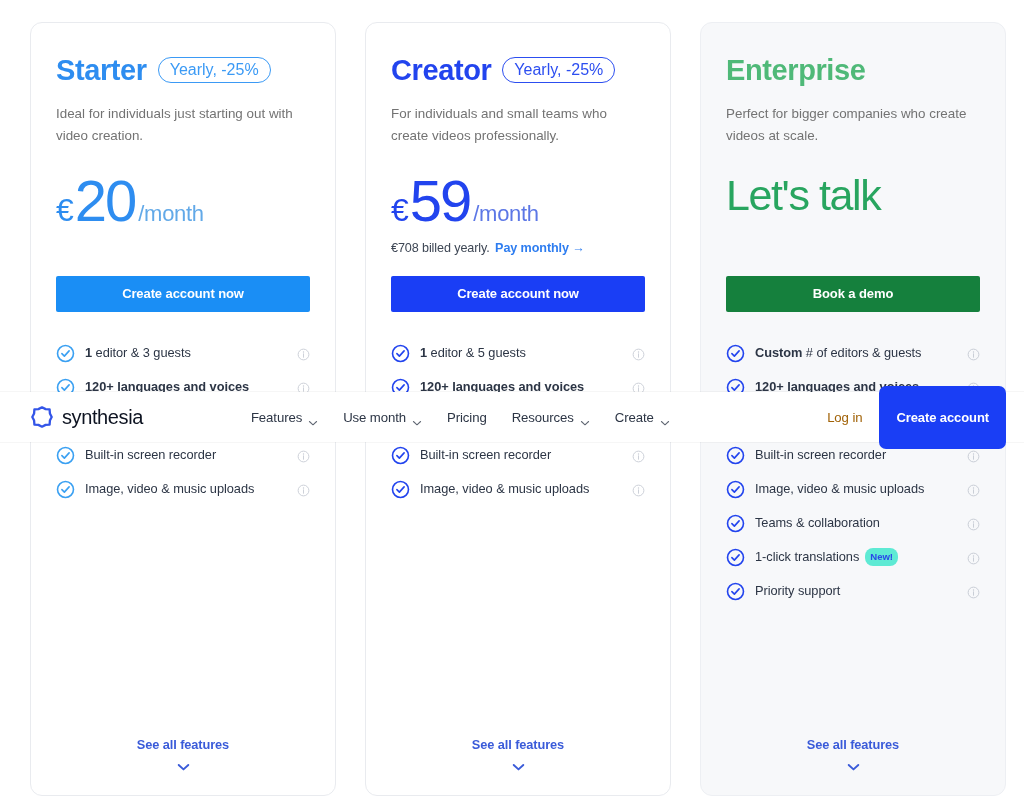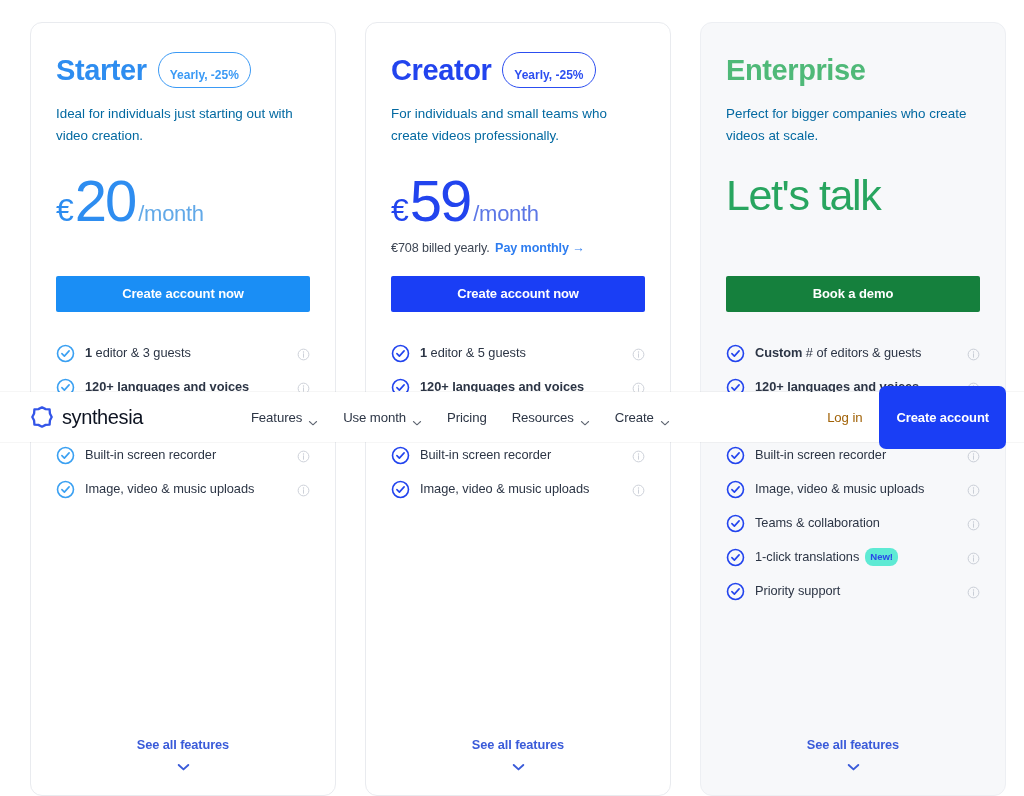--- a/index.html
+++ b/index.html
@@ -56,36 +56,36 @@
     font-size: 29px;
     font-weight: 700;
     letter-spacing: -0.4px;
     line-height: 1;
   }
   .plan-name.starter    { color: #2e8df0; }
   .plan-name.creator    { color: #2244ee; }
   .plan-name.enterprise { color: #4fb978; font-weight: 600; }
 
   .badge-yearly {
-    font-size: 12px;
-    font-weight: 700;
-    padding: 16px 11px 4px;
+    font-size: 16px;
+    font-weight: 400;
+    padding: 3px 11px 4px;
     border-radius: 999px;
     border: 1.4px solid currentColor;
     line-height: 1.1;
     white-space: nowrap;
   }
   .badge-yearly.starter { color: #3b9af5; }
   .badge-yearly.creator { color: #2c4ef0; }
 
   .plan-desc {
     margin-top: 16px;
     font-size: 13.4px;
     line-height: 1.62;
-    color: #0369a1;
+    color: #737373;
     max-width: 250px;
   }
 
   
   .price-block { margin-top: 26px; height: 70px; }
   .price-row {
     display: flex;
     align-items: baseline;
     line-height: 1;
   }

